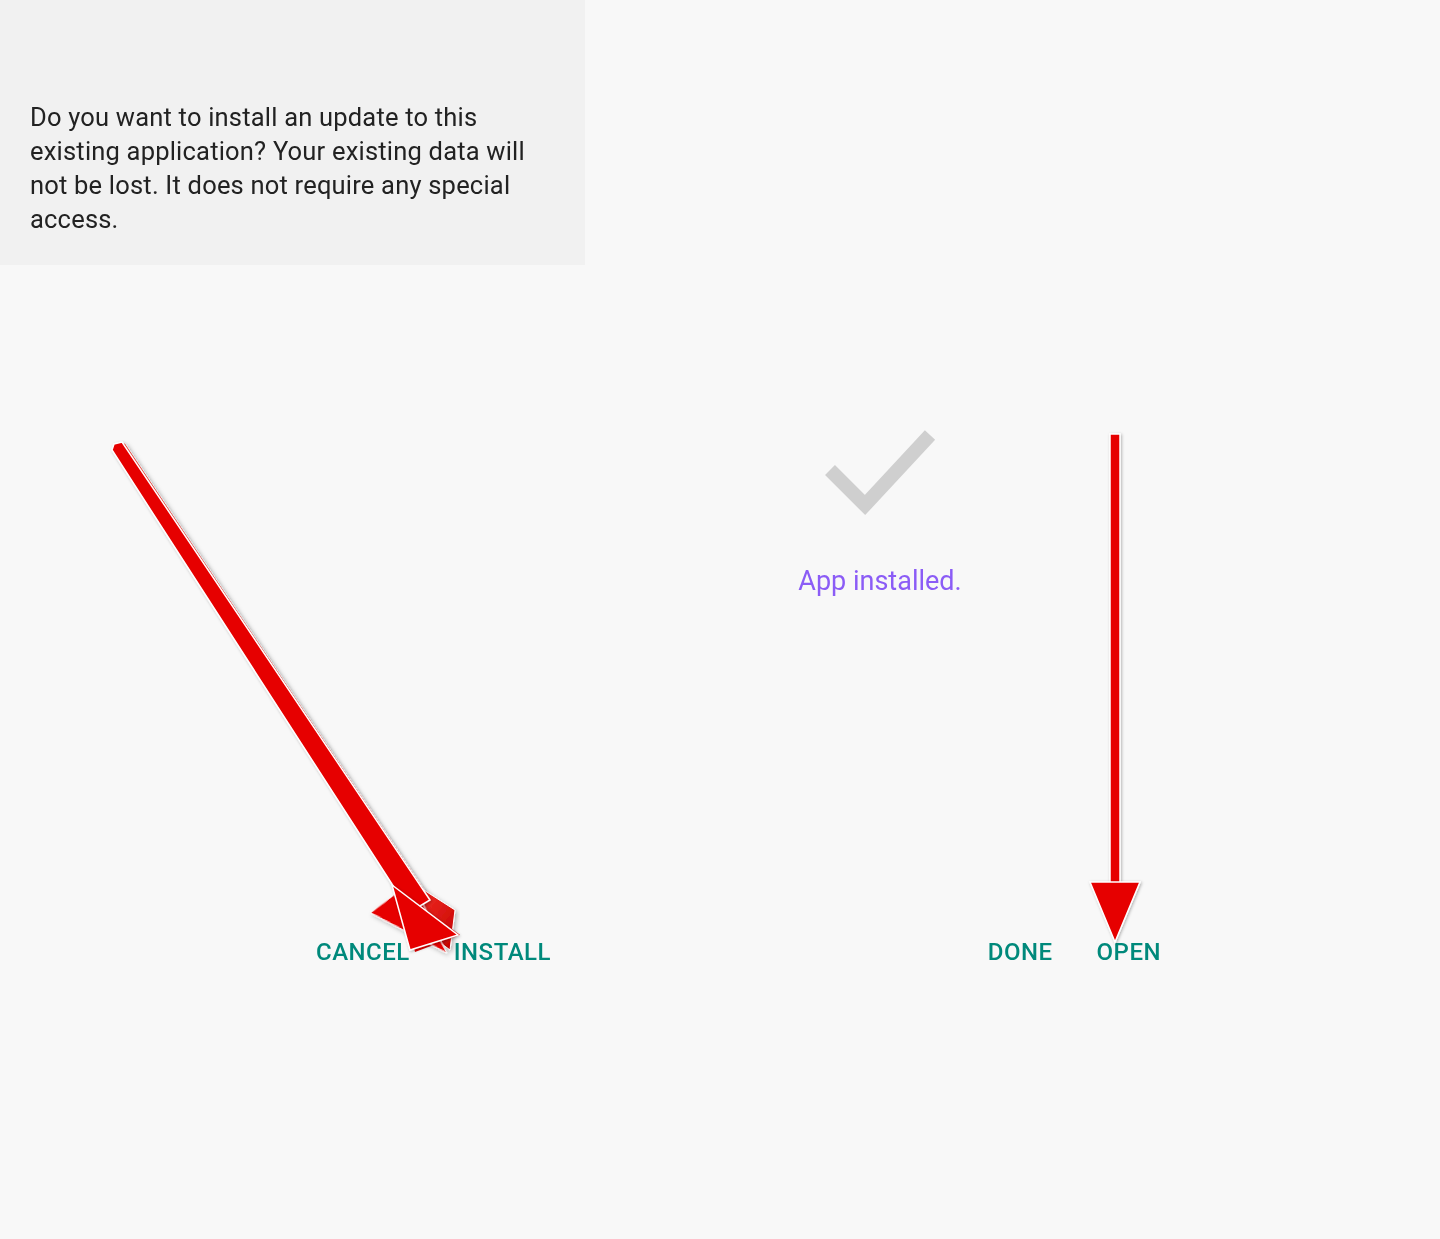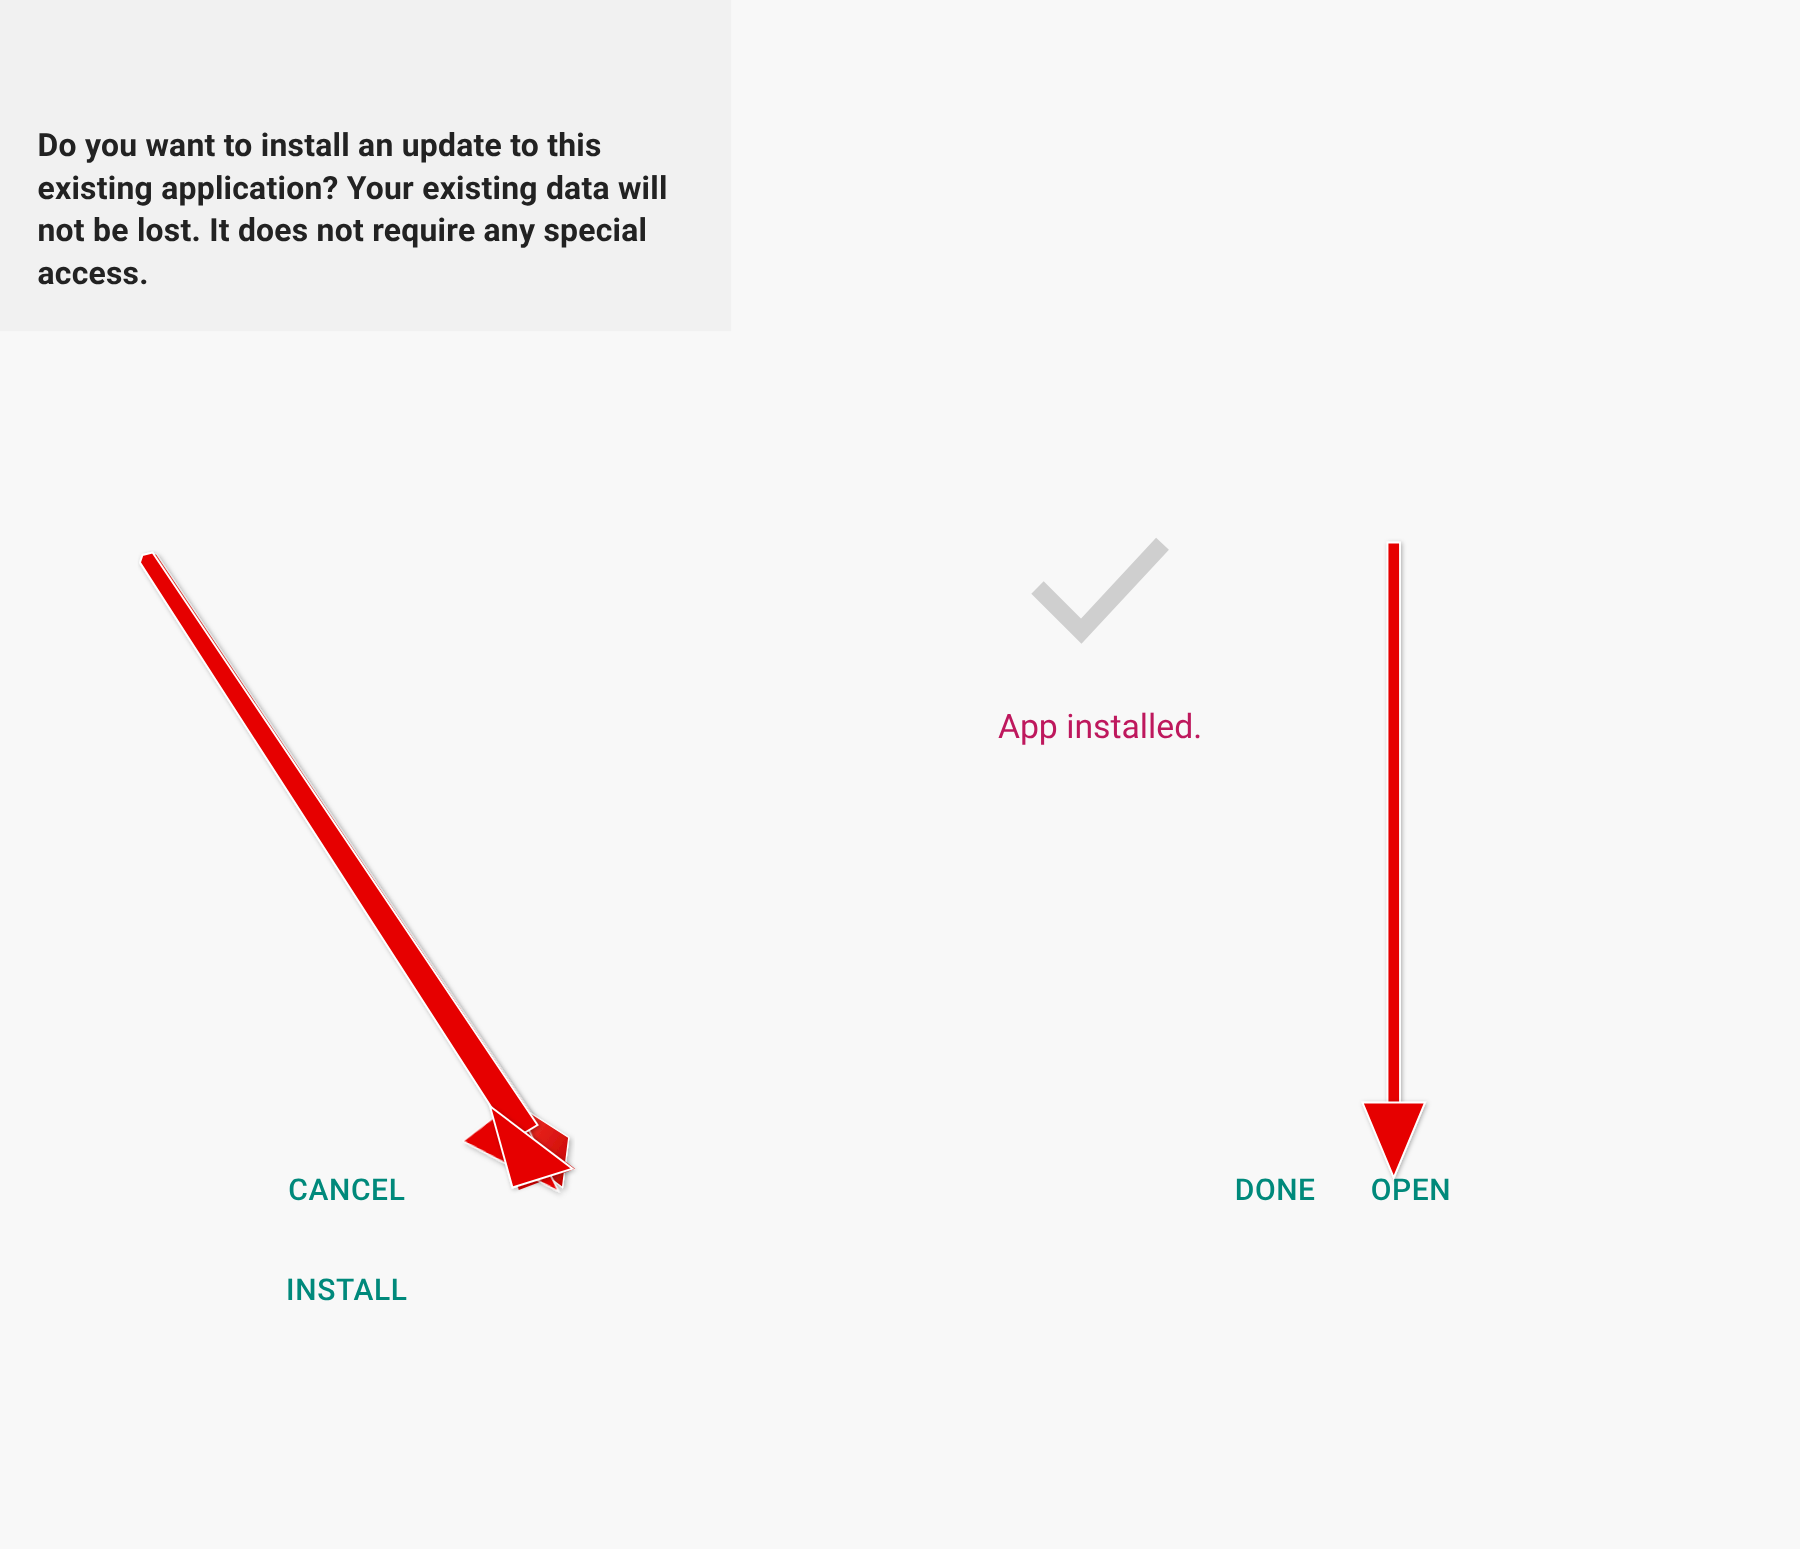--- a/index.html
+++ b/index.html
@@ -10,21 +10,20 @@
       font-family: Roboto, Arial, sans-serif;
       position: relative;
       overflow: hidden;
     }
     .panel-left {
       position: absolute;
       left: 0;
       top: 0;
       width: 585px;
       height: 1000px;
-      font-weight: bold;
     }
     .prompt-box {
       position: absolute;
       left: 0;
       top: 0;
       width: 585px;
       height: 265px;
       background: #f1f1f1;
       padding: 100px 30px 30px 30px;
     }
@@ -36,21 +35,20 @@
     }
     .button-row-left {
       position: absolute;
       left: 0;
       top: 930px;
       width: 585px;
       display: flex;
       justify-content: flex-end;
       padding-right: 30px;
       gap: 36px;
-      flex-direction: column;
     }
     .button-row-right {
       position: absolute;
       left: 640px;
       top: 930px;
       width: 555px;
       display: flex;
       justify-content: flex-end;
       padding-right: 30px;
       gap: 36px;
@@ -73,21 +71,21 @@
       width: 120px;
       height: 100px;
     }
     .installed-text {
       position: absolute;
       left: 600px;
       top: 565px;
       width: 560px;
       text-align: center;
       font-size: 27px;
-      color: #be185d;
+      color: #8b5cf6;
     }
     .arrow-svg {
       position: absolute;
       pointer-events: none;
     }
   </style>
 </head>
 <body>
 
 <div class="panel-left">

